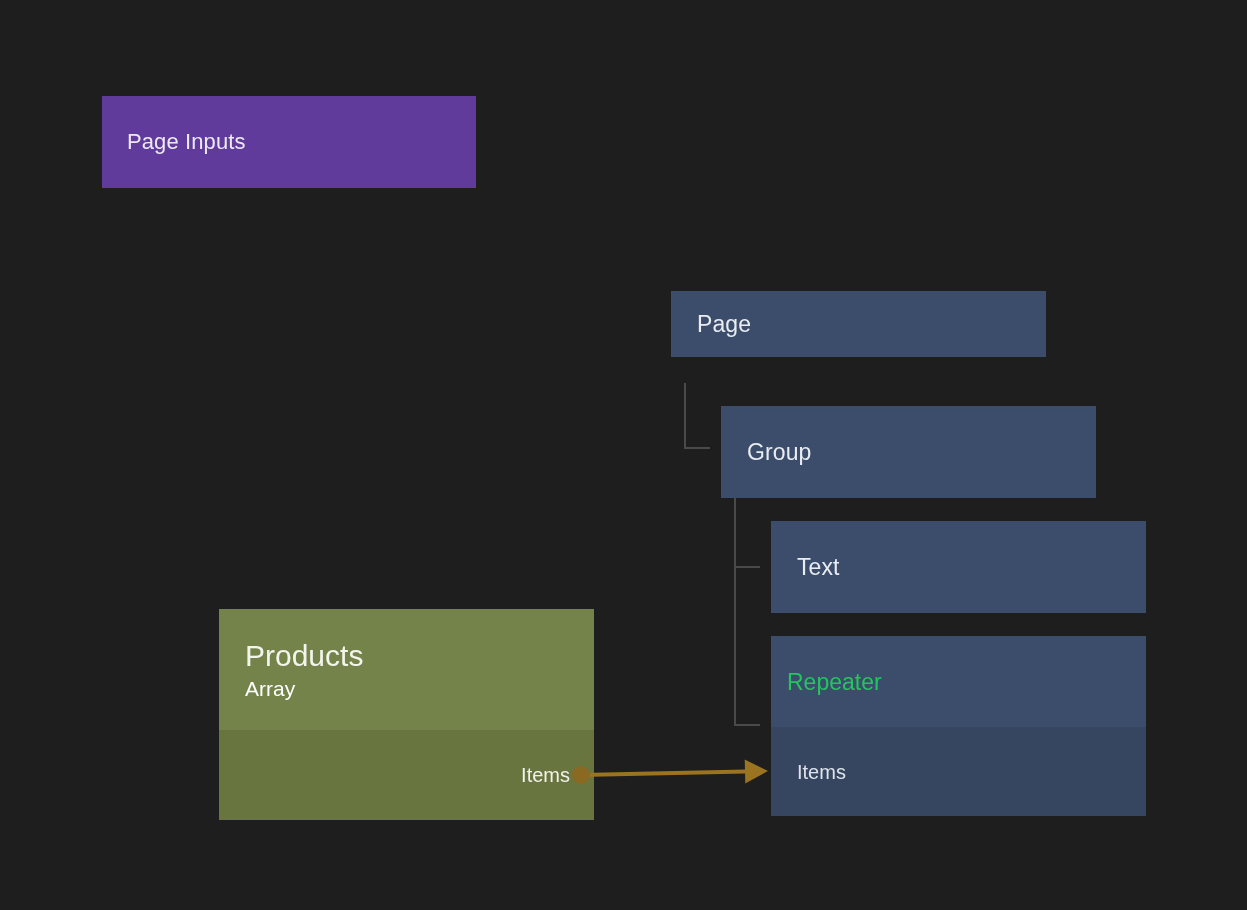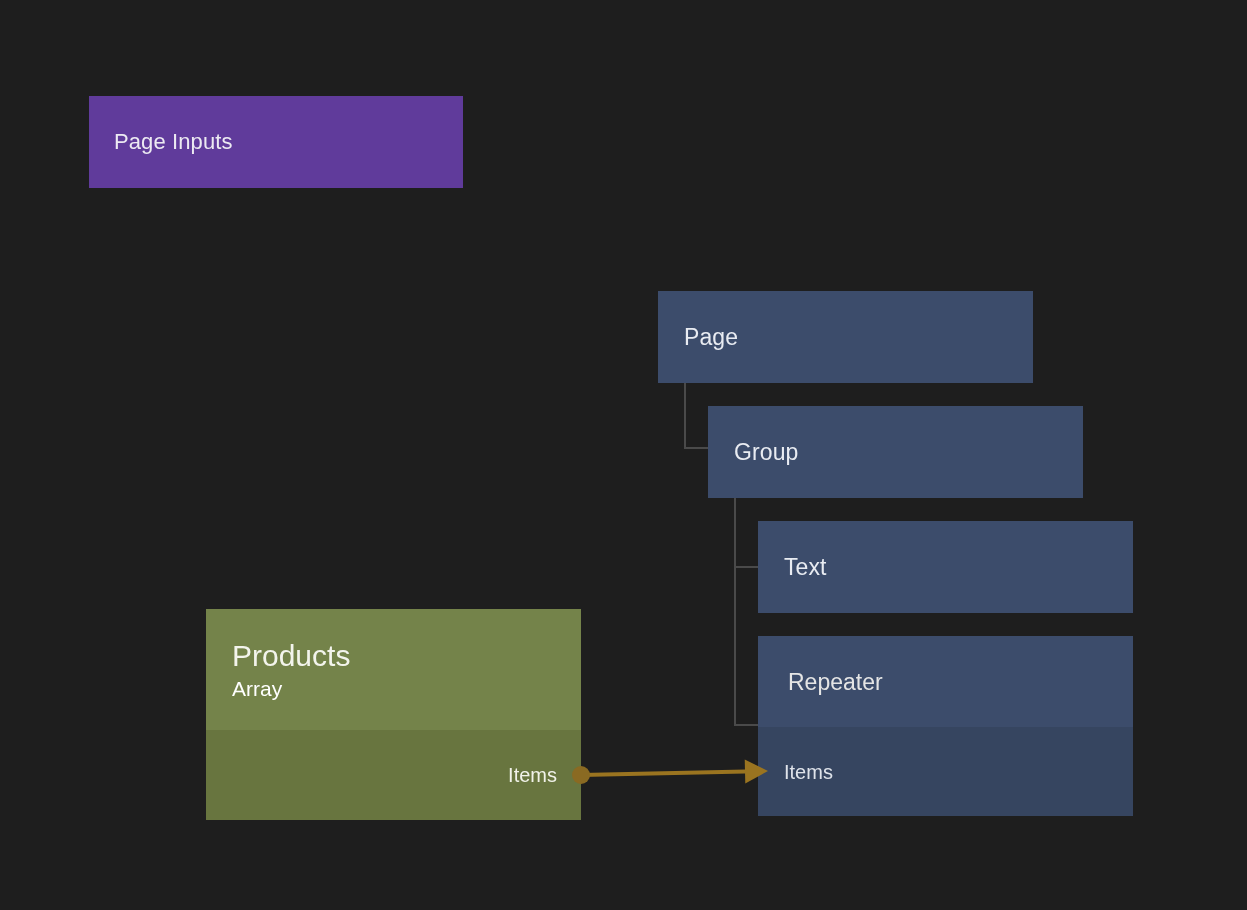--- a/index.html
+++ b/index.html
@@ -16,20 +16,21 @@
   #canvas {
     position: relative;
     width: 1247px;
     height: 910px;
   }
 
   .node {
     position: absolute;
     box-sizing: border-box;
     overflow: hidden;
+    margin-left: 13px;
   }
 
   
   .node-input {
     background: #603b9b;
   }
   .node-input .node-title {
     position: absolute;
     left: 25px;
     top: 50%;
@@ -67,25 +68,25 @@
   }
   .node-split .sec-foot {
     position: absolute;
     left: 0;
     right: 0;
     bottom: 0;
     background: #364560;
   }
   .node-split .head-title {
     position: absolute;
-    left: 30px;
+    left: 16px;
     top: 50%;
     transform: translateY(-50%);
     font-size: 23px;
-    color: #e5e5e5;
+    color: #22c55e;
     white-space: nowrap;
   }
   .node-split .foot-label {
     position: absolute;
     left: 26px;
     top: 50%;
     transform: translateY(-50%);
     font-size: 20px;
     color: #dfe3ea;
     white-space: nowrap;
@@ -157,21 +158,21 @@
   <div class="conn" style="left:684px; top:447px; width:26px; height:2px;"></div>
 
   <div class="conn" style="left:734px; top:498px; width:2px; height:228px;"></div>
   <div class="conn" style="left:734px; top:566px; width:26px; height:2px;"></div>
   <div class="conn" style="left:734px; top:724px; width:26px; height:2px;"></div>
 
   <div class="node node-input" style="left:89px; top:96px; width:374px; height:92px;">
     <div class="node-title">Page Inputs</div>
   </div>
 
-  <div class="node node-blue simple" style="left:658px; top:291px; width:375px; height:92px;">
+  <div class="node node-blue simple" style="left:658px; top:291px; width:375px; height:66px;">
     <div class="node-title">Page</div>
   </div>
 
   <div class="node node-blue simple" style="left:708px; top:406px; width:375px; height:92px;">
     <div class="node-title">Group</div>
   </div>
 
   <div class="node node-blue simple" style="left:758px; top:521px; width:375px; height:92px;">
     <div class="node-title">Text</div>
   </div>

